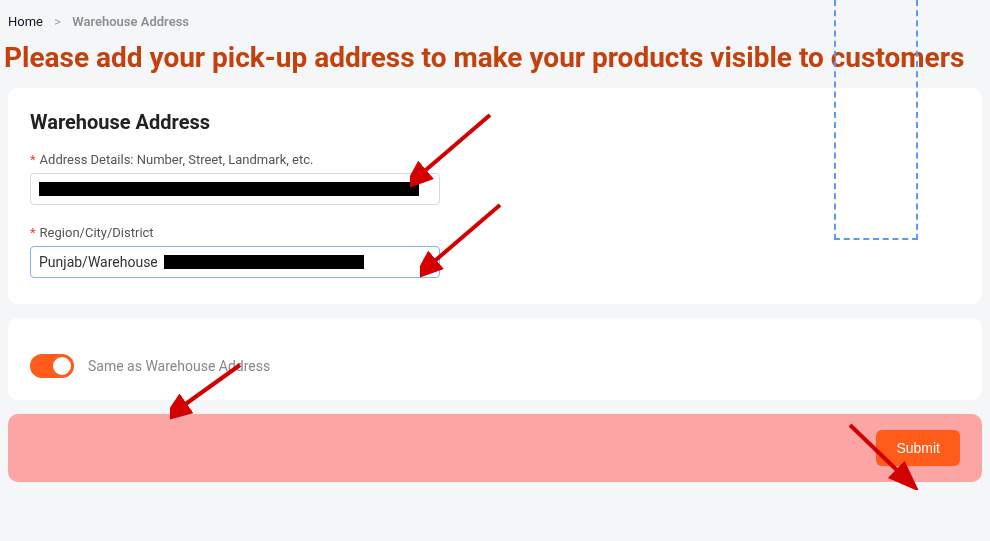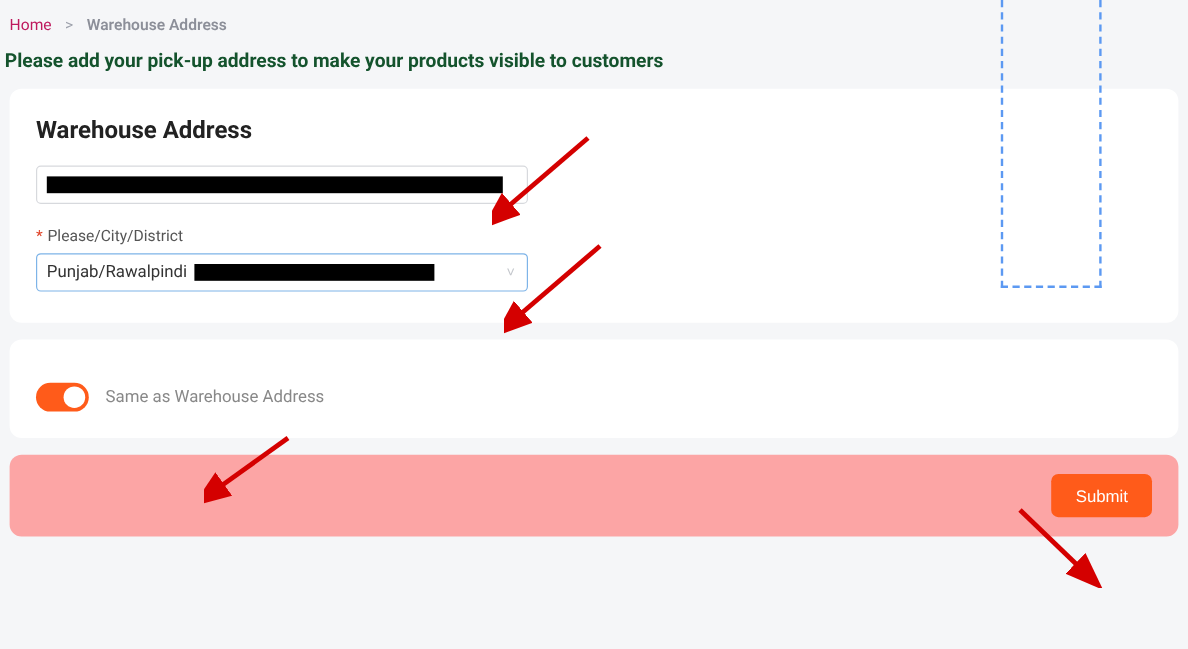--- a/index.html
+++ b/index.html
@@ -14,35 +14,35 @@
       height: 541px;
       overflow: hidden;
       position: relative;
     }
     .breadcrumb {
       padding: 14px 8px 8px 8px;
       font-size: 13px;
       color: #9ca0ab;
     }
     .breadcrumb a {
-      color: #be185d;
+      color: #0f172a;
       text-decoration: none;
     }
     .breadcrumb .sep {
       margin: 0 8px;
       color: #9ca0ab;
     }
     .breadcrumb .current {
       color: #8c8f99;
       font-weight: 600;
     }
     .page-title {
-      font-size: 16px;
+      font-size: 28px;
       font-weight: 700;
-      color: #14532d;
+      color: #c2410c;
       padding: 4px 8px 14px 4px;
     }
     .card {
       background: #fff;
       border-radius: 10px;
       margin: 0 8px 14px 8px;
       padding: 22px 22px 26px 22px;
     }
     .card-title {
       font-size: 20px;
@@ -178,31 +178,34 @@
   <span class="sep">&gt;</span>
   <span class="current">Warehouse Address</span>
 </div>
 
 <h1 class="page-title">Please add your pick-up address to make your products visible to customers</h1>
 
 <div class="card">
   <h2 class="card-title">Warehouse Address</h2>
 
   <div class="field-group">
+    <div class="field-label">
+      <span class="req">*</span><span>Address Details: Number, Street, Landmark, etc.</span>
+    </div>
     <div class="text-input">
       <div class="blackbar"></div>
     </div>
   </div>
 
   <div class="field-group" style="margin-bottom:0;">
     <div class="field-label">
-      <span class="req">*</span><span>Please/City/District</span>
+      <span class="req">*</span><span>Region/City/District</span>
     </div>
     <div class="select-input">
-      <span class="select-text">Punjab/Rawalpindi</span>
+      <span class="select-text">Punjab/Warehouse</span>
       <div class="blackbar2"></div>
       <span class="chevron">˅</span>
     </div>
   </div>
 </div>
 
 <div class="return-card">
   <div class="toggle-row">
     <div class="toggle">
       <div class="toggle-knob"></div>

